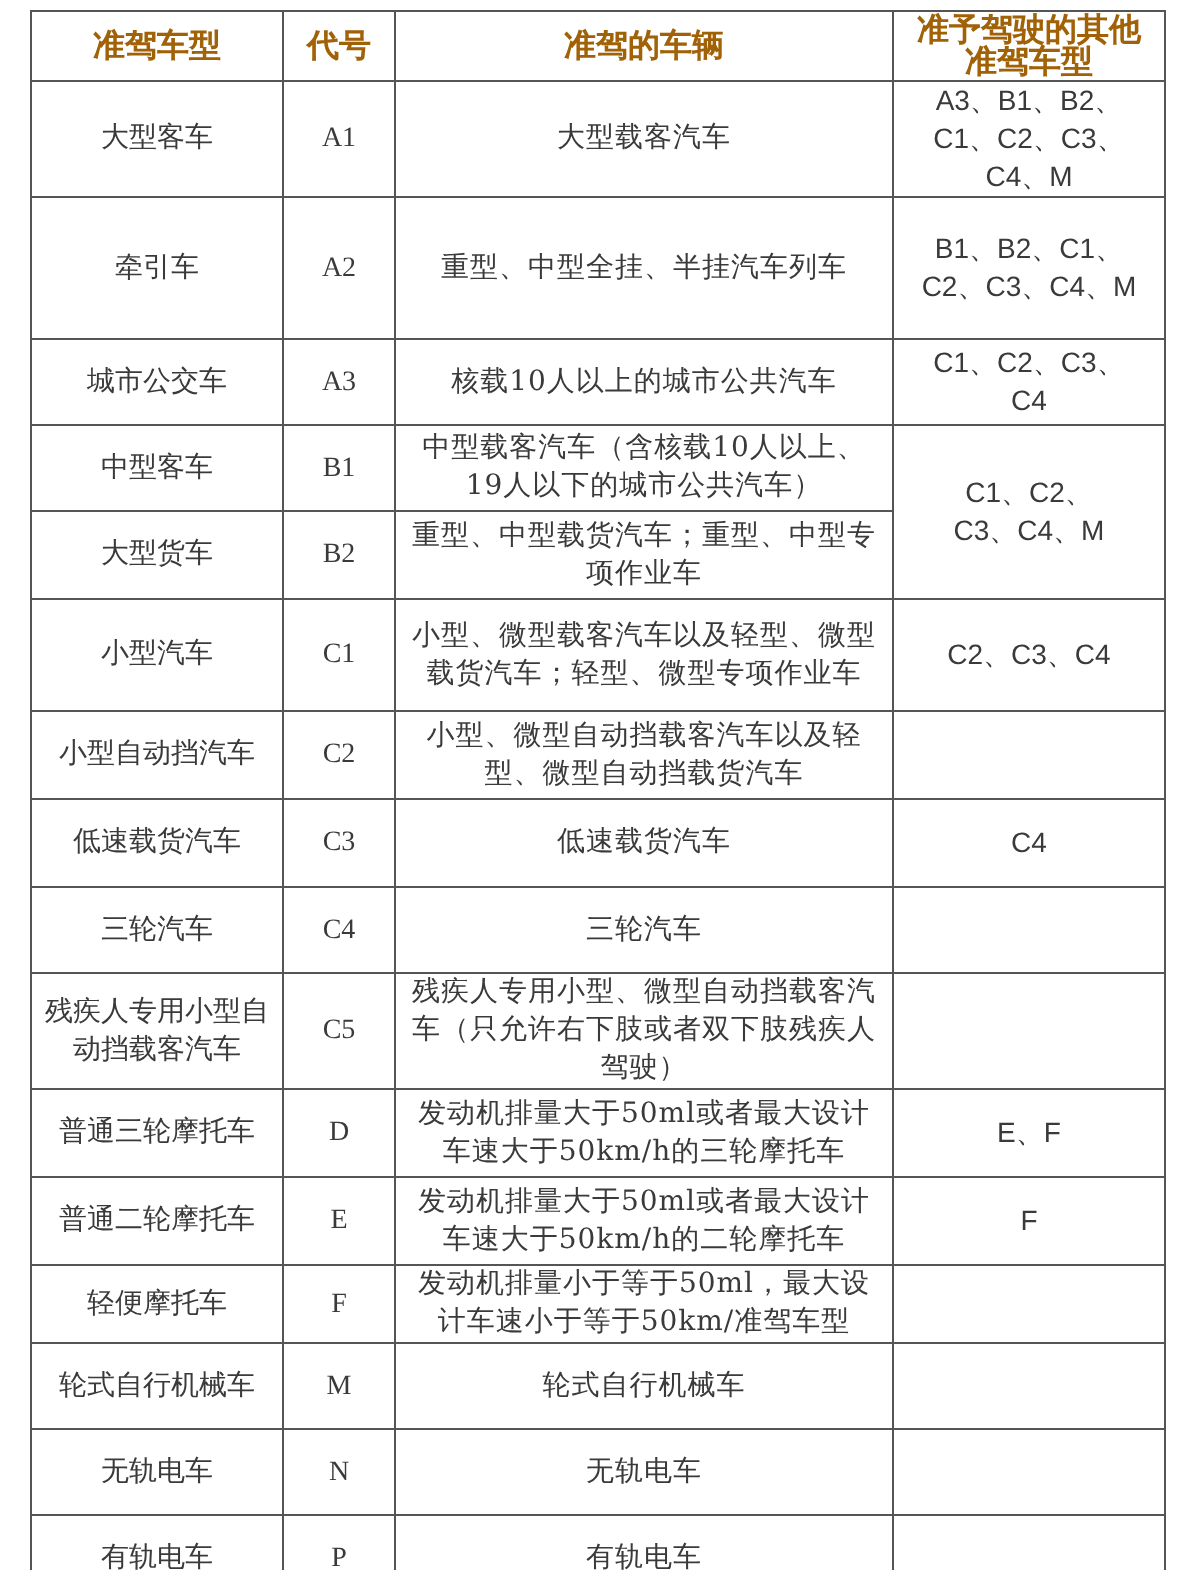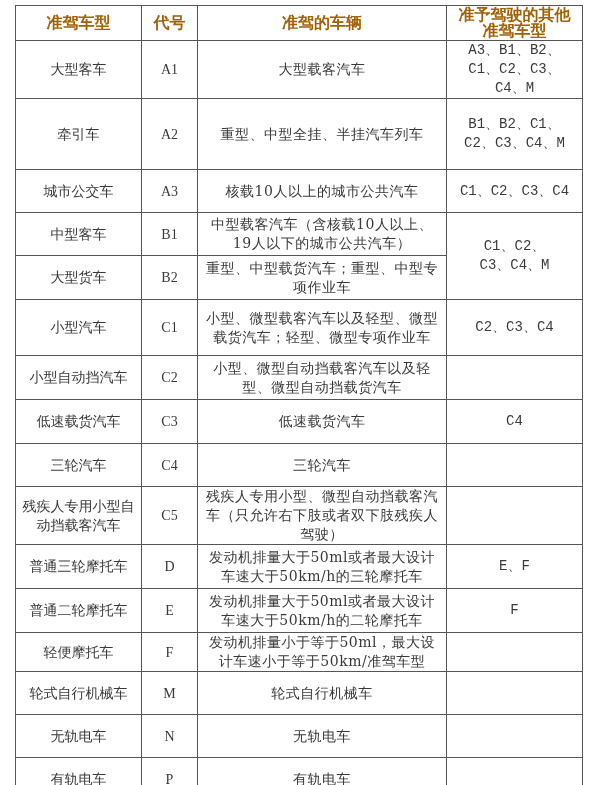--- a/index.html
+++ b/index.html
@@ -4,21 +4,21 @@
 <style>
   html, body { margin: 0; padding: 0; background: #ffffff; }
   body { width: 600px; height: 785px; position: relative; overflow: hidden;
          font-family: "DejaVu Serif", "Liberation Serif", serif; color: #333; }
   table.lic { position: absolute; left: 15px; top: 5px; width: 567px;
               border-collapse: collapse; table-layout: fixed; }
   table.lic td, table.lic th { border: 1.5px solid #555; text-align: center; vertical-align: middle;
               padding: 0 4px; font-size: 14px; line-height: 19px; font-weight: normal; color: #3a3a3a; }
   table.lic th { font-family: "DejaVu Sans", "Liberation Sans", sans-serif; font-weight: bold; color: #a16207; font-size: 16px; line-height: 16px; }
   .code { font-family: "Liberation Serif", "DejaVu Serif", serif; font-size: 15px; }
-  .other { font-family: Liberation Mono, monospace; font-size: 14px; }
+  .other { font-family: Liberation Sans, sans-serif; font-size: 14px; }
   .desc { letter-spacing: 0.5px; }
 </style>
 </head>
 <body>
 
 <table class="lic">
   <colgroup>
     <col style="width:126px">
       <col style="width:56px">
       <col style="width:249px">
@@ -45,21 +45,21 @@
     <tr style="height:62px">
       <td>牵引车</td>
       <td class="code">A2</td>
       <td class="desc">重型、中型全挂、半挂汽车列车</td>
       <td class="other" style="padding:16px 8px">B1、B2、C1、C2、C3、C4、M</td>
     </tr>
     <tr style="height:43px">
       <td>城市公交车</td>
       <td class="code">A3</td>
       <td class="desc">核载10人以上的城市公共汽车</td>
-      <td class="other" style="padding:0 5px">C1、C2、C3、C4</td>
+      <td class="other" style="padding:0 15px">C1、C2、C3、C4</td>
     </tr>
     <tr style="height:43px">
       <td>中型客车</td>
       <td class="code">B1</td>
       <td class="desc">中型载客汽车（含核载10人以上、19人以下的城市公共汽车）</td>
       <td class="other" rowspan="2" style="padding:0 22px">C1、C2、C3、C4、M</td>
     </tr>
     <tr style="height:44px">
       <td>大型货车</td>
       <td class="code">B2</td>

